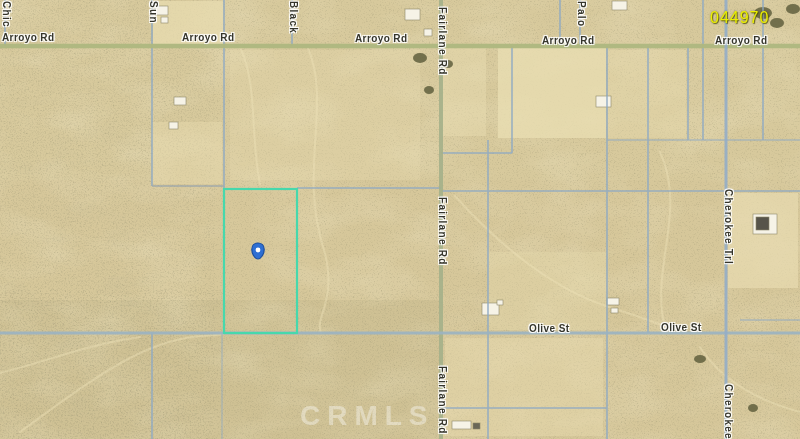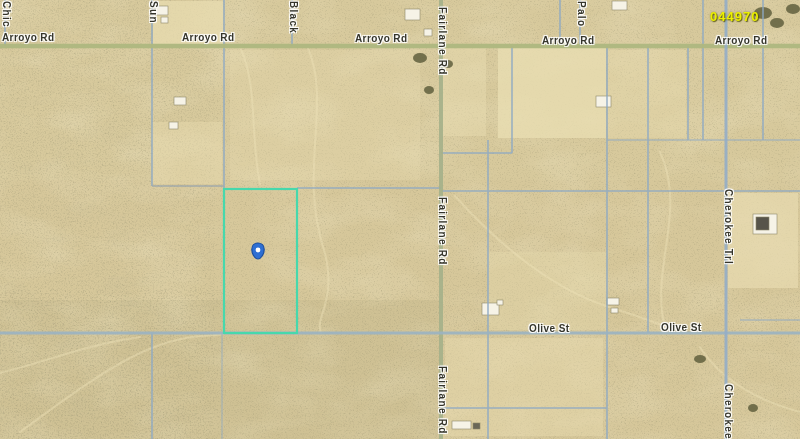--- a/index.html
+++ b/index.html
@@ -10,21 +10,21 @@
   .map svg{position:absolute;left:0;top:0;}
   .road-label{
     position:absolute;font-size:10px;font-weight:bold;color:#35352b;
     letter-spacing:.4px;white-space:nowrap;line-height:1;
     text-shadow:-1px -1px 0 rgba(255,255,255,.85),1px -1px 0 rgba(255,255,255,.85),
                 -1px 1px 0 rgba(255,255,255,.85),1px 1px 0 rgba(255,255,255,.85),
                 0 0 3px rgba(255,255,255,.9);
   }
   .v{transform:rotate(90deg);transform-origin:0 0;letter-spacing:1.3px;}
   .parcel-num{
-    position:absolute;font-size:13px;font-weight:bold;color:#ecf000;
+    position:absolute;font-size:16px;font-weight:normal;color:#ecf000;
     letter-spacing:1px;line-height:1;
     text-shadow:1px 1px 1px rgba(80,80,0,.85),0 0 2px rgba(70,70,20,.6);
   }
   .watermark{
     position:absolute;font-size:28px;font-weight:600;
     color:rgba(255,255,255,.38);letter-spacing:7px;line-height:1;
   }
 </style>
 </head>
 <body>
@@ -167,13 +167,14 @@
   <span class="road-label v" style="left:447px;top:366px">Fairlane Rd</span>
   <span class="road-label v" style="left:158px;top:1px">Sun</span>
   <span class="road-label v" style="left:298px;top:1px">Black</span>
   <span class="road-label v" style="left:11px;top:1px">Chic</span>
   <span class="road-label v" style="left:586px;top:1px">Palo</span>
   <span class="road-label v" style="left:733px;top:189px">Cherokee Trl</span>
   <span class="road-label v" style="left:733px;top:384px">Cherokee Trl</span>
 
   <span class="parcel-num" style="left:710px;top:10px">044970</span>
 
+  <span class="watermark" style="left:300px;top:402px">CRMLS</span>
 </div>
 
 </body></html>

